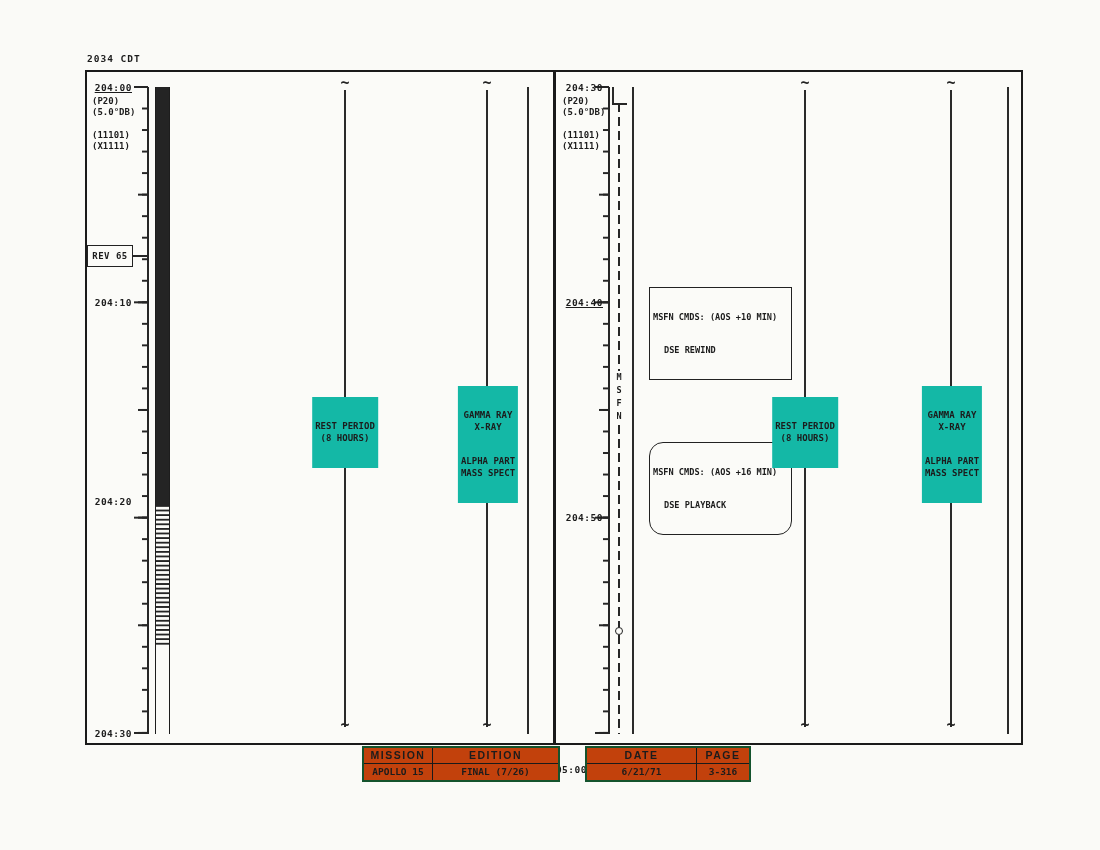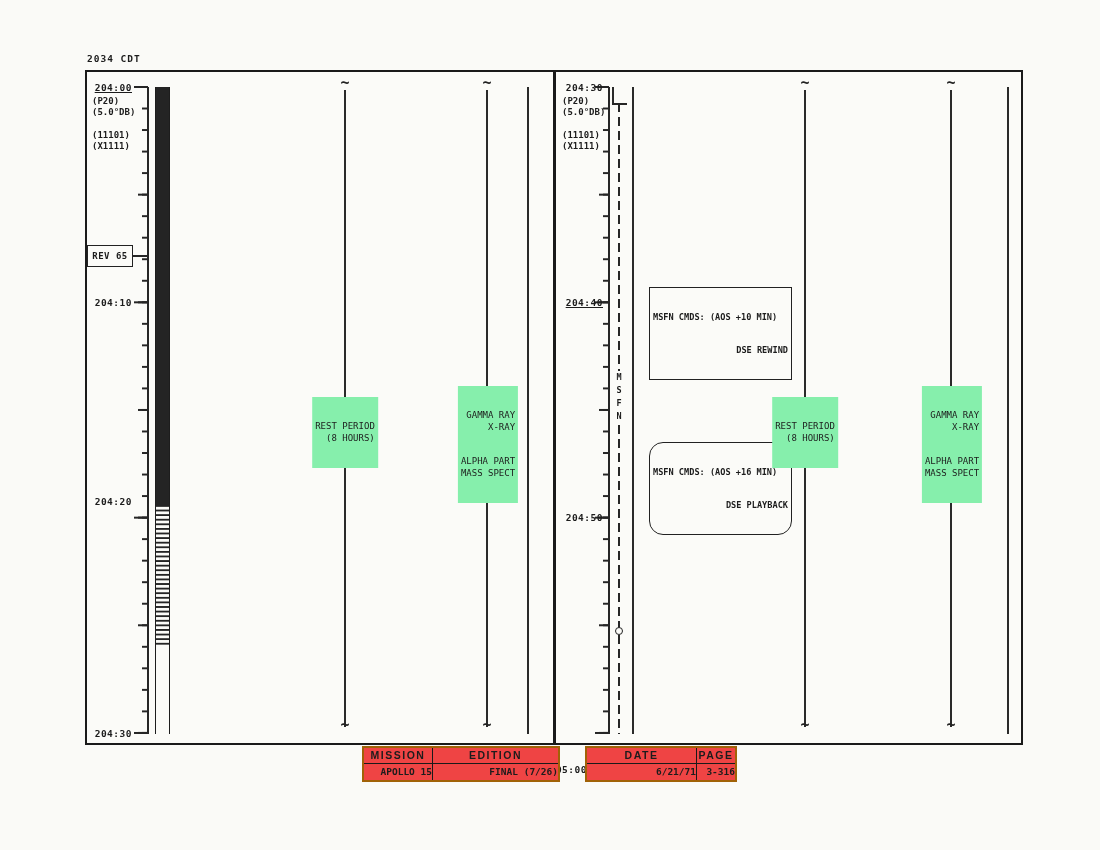--- a/index.html
+++ b/index.html
@@ -40,35 +40,35 @@
   .bar .solid{position:absolute;left:0;right:0;top:0;height:418px;background:#242424;}
   .bar .hatch{position:absolute;left:0;right:0;top:418px;height:140px;
               background-image:linear-gradient(to bottom,#242424 0 2.2px,transparent 2.2px);
               background-size:100% 4.6px;background-repeat:repeat-y;}
   
   .vline{width:1.6px;background:#2a2a2a;}
   .dashline{width:2px;background-image:linear-gradient(to bottom,#262626 0 9px,transparent 9px);
             background-size:100% 14px;background-repeat:repeat-y;}
   .tilde{width:18px;text-align:center;font-size:15px;font-weight:700;color:#222;line-height:14px;}
   .tilde::before{content:"~";}
-  .acttext{transform:translateX(-50%);text-align:right;font-size:9px;font-weight:400;
-           line-height:11.5px;background:#86efac;padding:1px 3px;white-space:pre;}
+  .acttext{transform:translateX(-50%);text-align:center;font-size:9px;font-weight:700;
+           line-height:11.5px;background:#14b8a6;padding:1px 3px;white-space:pre;}
   
   .msfn-letter{width:10px;text-align:center;font-size:8.5px;font-weight:700;background:#fbfbf8;line-height:13px;}
   .event-circle{width:8px;height:8px;border:1.7px solid #222;border-radius:50%;background:#fbfbf8;box-sizing:border-box;}
   .cap-h{height:1.6px;background:#262626;}
   
   .callout{width:143px;border:1.7px solid #222;box-sizing:border-box;background:#fbfbf8;
            font-size:8.6px;font-weight:700;line-height:11px;padding:1.5px 3px;white-space:pre;}
-  .callout .l2{padding-left:11px;text-align:right;}
+  .callout .l2{padding-left:11px;}
   
-  .ftable{display:grid;border:2px solid #a16207;box-sizing:border-box;background:#ef4444;}
+  .ftable{display:grid;border:2px solid #14532d;box-sizing:border-box;background:#c2410c;}
   .ftable .hcell{font-family:"Liberation Sans",sans-serif;font-weight:700;font-size:10.5px;
                  letter-spacing:1.5px;text-align:center;padding:1px 0 2px;border-bottom:1.8px solid #1a1a1a;}
-  .ftable .vcell{font-size:9.5px;font-weight:700;text-align:right;padding:2px 0 3px;}
+  .ftable .vcell{font-size:9.5px;font-weight:700;text-align:center;padding:2px 0 3px;}
   .bl{border-left:1.8px solid #1a1a1a;}
 </style>
 </head>
 <body>
 
 <div class="page">
 
   <div class="abs clock">2034 CDT</div>
 
   <div class="abs frame"></div>
@@ -167,20 +167,20 @@
   </div>
 
   <div class="abs vline" style="left:1007px;top:87px;height:647px;"></div>
 
   <div class="abs ftable" style="left:362px;top:746px;width:198px;grid-template-columns:68px 1fr;">
     <div class="hcell">MISSION</div>
     <div class="hcell bl">EDITION</div>
     <div class="vcell">APOLLO 15</div>
     <div class="vcell bl">FINAL (7/26)</div>
   </div>
-  <div class="abs ftable" style="left:585px;top:746px;width:152px;grid-template-columns:109px 1fr;">
+  <div class="abs ftable" style="left:585px;top:746px;width:166px;grid-template-columns:109px 1fr;">
     <div class="hcell">DATE</div>
     <div class="hcell bl">PAGE</div>
     <div class="vcell">6/21/71</div>
     <div class="vcell bl">3-316</div>
   </div>
 
 </div>
 
 </body></html>

